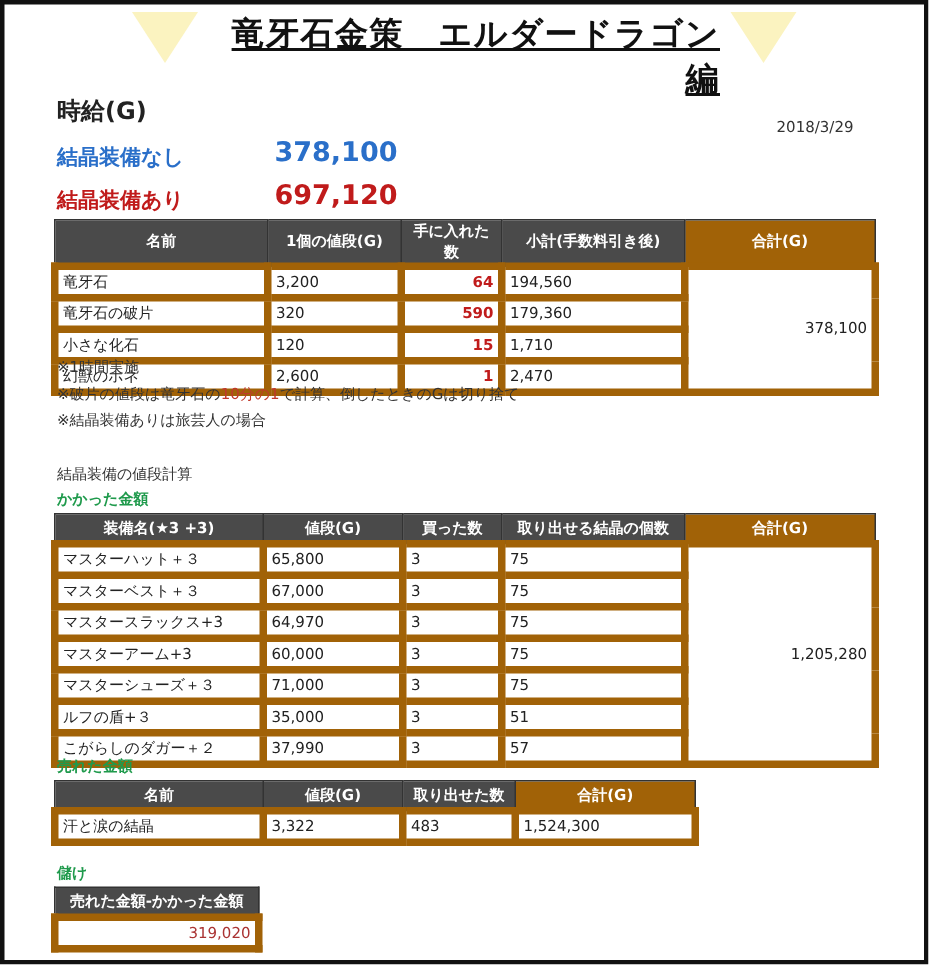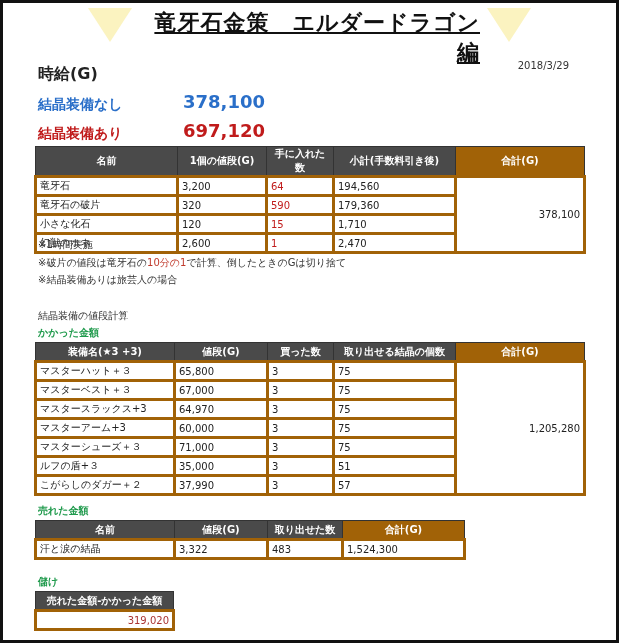--- a/index.html
+++ b/index.html
@@ -6,30 +6,30 @@
   body { width:619px; height:643px; position:relative; overflow:hidden;
          font-family:"DejaVu Sans", "Liberation Sans", sans-serif; color:#222; }
   .frame { position:absolute; left:0; top:0; width:613px; height:637px;
            border:3px solid #111; box-sizing:content-box; }
   .tri { position:absolute; top:8px; width:0; height:0;
          border-left:22px solid transparent; border-right:22px solid transparent;
          border-top:34px solid #fbf3c0; }
   .title { position:absolute; left:140px; top:8px; width:340px; text-align:right;
            font-size:22px; font-weight:bold; text-decoration:underline; letter-spacing:1px; color:#111; }
   .h1 { position:absolute; left:38px; top:64px; font-size:16px; font-weight:bold; }
-  .date { position:absolute; right:50px; top:60px; font-size:10px; color:#333; }
+  .date { position:absolute; right:50px; top:80px; font-size:10px; color:#333; }
   .lbl { position:absolute; left:38px; font-size:14px; font-weight:bold; }
   .big { position:absolute; left:183px; font-size:18px; font-weight:bold; }
   .blue { color:#2a6fc9; } .red { color:#c01b1b; }
   table { position:absolute; border-collapse:collapse; font-size:10px; }
   th { background:#4a4a4a; color:#fff; font-weight:bold; height:17px; padding:0 3px;
        border:1px solid #333; text-align:center; }
   th.g { background:#a16207; }
-  td { border:3px solid #a16207; height:16px; padding:0 3px; background:#fff; }
-  td.r { text-align:left; } td.num-red { color:#c01b1b; font-weight:normal; }
+  td { border:5px solid #a16207; height:16px; padding:0 3px; background:#fff; }
+  td.r { text-align:left; } td.num-red { color:#c01b1b; font-weight:bold; text-align:right; }
   td.tot { text-align:right; vertical-align:middle; }
   .note { position:absolute; left:38px; font-size:10px; color:#333; }
   .note .hl { color:#c0392b; }
   .green { position:absolute; left:38px; font-size:10px; font-weight:bold; color:#1f9a4c; }
   .plain { position:absolute; left:38px; font-size:10px; color:#333;text-align:right; }
   .profit { color:#a33; text-align:right; }
 </style>
 </head>
 <body>
 

